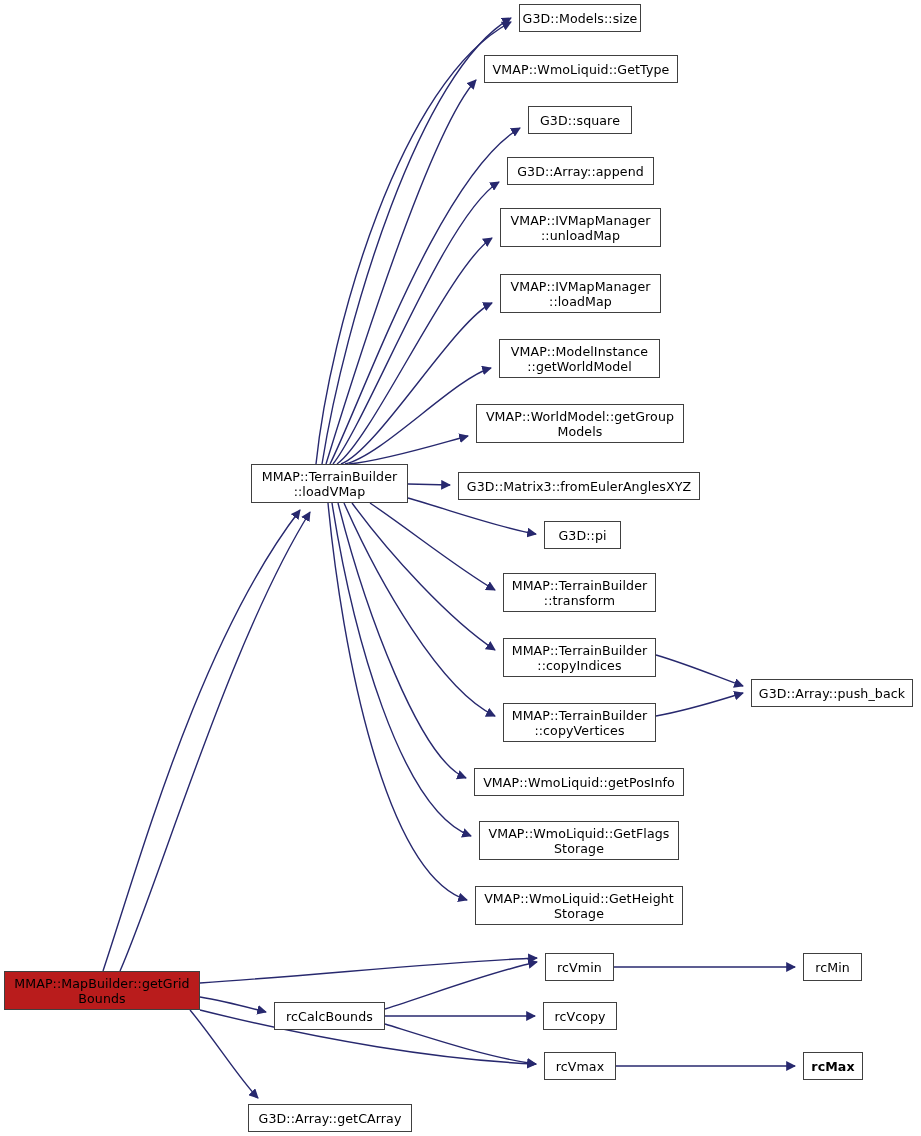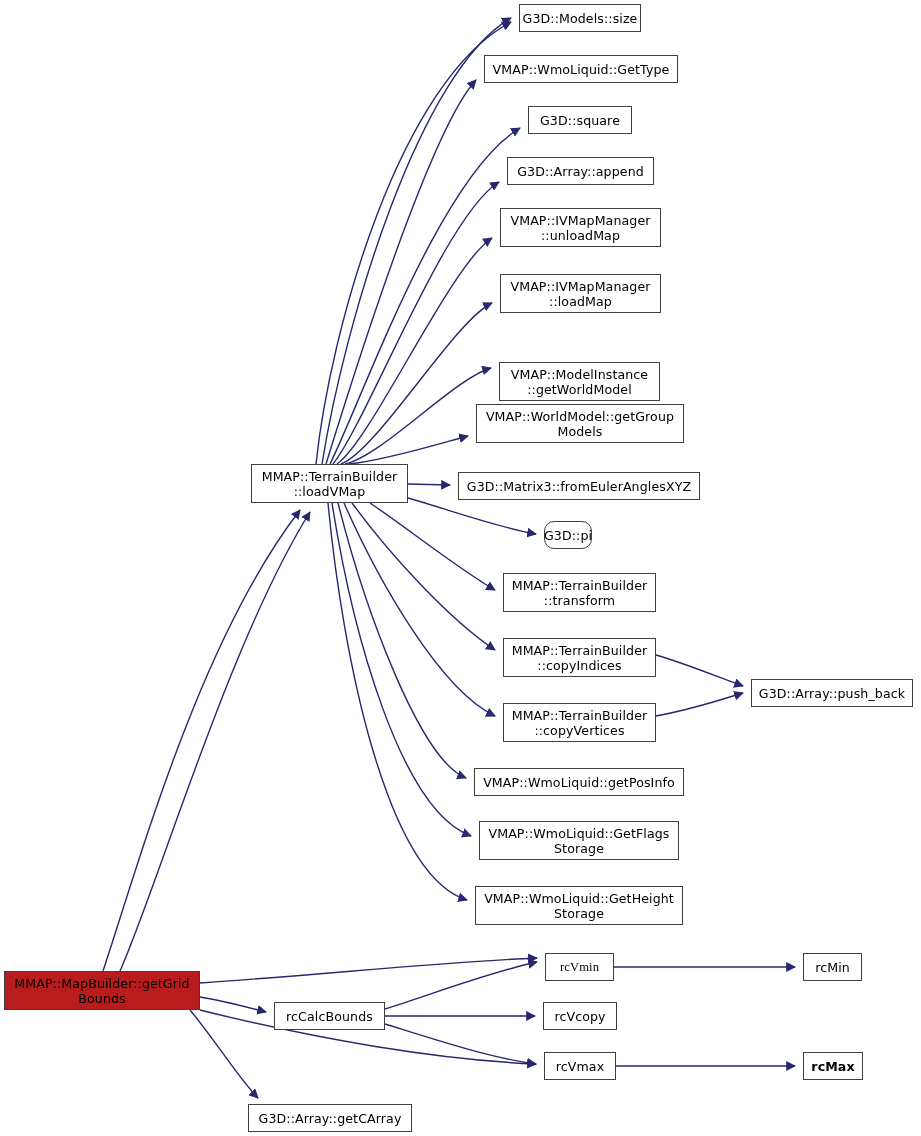--- a/index.html
+++ b/index.html
@@ -95,39 +95,39 @@
       <div class="node" style="left: 251px; top: 464px; width: 157px; height: 39px;"><span>MMAP::TerrainBuilder
 ::loadVMap</span></div>
       <div class="node" style="left: 519px; top: 4px; width: 122px; height: 28px;"><span>G3D::Models::size</span></div>
       <div class="node" style="left: 484px; top: 55px; width: 194px; height: 28px;"><span>VMAP::WmoLiquid::GetType</span></div>
       <div class="node" style="left: 528px; top: 106px; width: 104px; height: 28px;"><span>G3D::square</span></div>
       <div class="node" style="left: 507px; top: 157px; width: 147px; height: 28px;"><span>G3D::Array::append</span></div>
       <div class="node" style="left: 500px; top: 208px; width: 161px; height: 39px;"><span>VMAP::IVMapManager
 ::unloadMap</span></div>
       <div class="node" style="left: 500px; top: 274px; width: 161px; height: 39px;"><span>VMAP::IVMapManager
 ::loadMap</span></div>
-      <div class="node" style="left: 499px; top: 339px; width: 161px; height: 39px; margin-top: 23px;"><span>VMAP::ModelInstance
+      <div class="node" style="left: 499px; top: 339px; width: 161px; height: 39px;"><span>VMAP::ModelInstance
 ::getWorldModel</span></div>
       <div class="node" style="left: 476px; top: 404px; width: 208px; height: 39px;"><span>VMAP::WorldModel::getGroup
 Models</span></div>
       <div class="node" style="left: 458px; top: 472px; width: 242px; height: 28px;"><span>G3D::Matrix3::fromEulerAnglesXYZ</span></div>
-      <div class="node" style="left: 544px; top: 521px; width: 48px; height: 28px; border-radius: 10px;"><span>G3D::pi</span></div>
+      <div class="node" style="left: 544px; top: 521px; width: 77px; height: 28px;"><span>G3D::pi</span></div>
       <div class="node" style="left: 503px; top: 573px; width: 153px; height: 39px;"><span>MMAP::TerrainBuilder
 ::transform</span></div>
       <div class="node" style="left: 503px; top: 638px; width: 153px; height: 39px;"><span>MMAP::TerrainBuilder
 ::copyIndices</span></div>
       <div class="node" style="left: 503px; top: 703px; width: 153px; height: 39px;"><span>MMAP::TerrainBuilder
 ::copyVertices</span></div>
       <div class="node" style="left: 751px; top: 679px; width: 162px; height: 28px;"><span>G3D::Array::push_back</span></div>
       <div class="node" style="left: 474px; top: 768px; width: 210px; height: 28px;"><span>VMAP::WmoLiquid::getPosInfo</span></div>
       <div class="node" style="left: 479px; top: 821px; width: 200px; height: 39px;"><span>VMAP::WmoLiquid::GetFlags
 Storage</span></div>
       <div class="node" style="left: 475px; top: 886px; width: 208px; height: 39px;"><span>VMAP::WmoLiquid::GetHeight
 Storage</span></div>
-      <div class="node" style="left: 545px; top: 953px; width: 69px; height: 28px; font-family: Liberation Serif, serif;"><span>rcVmin</span></div>
+      <div class="node" style="left: 545px; top: 953px; width: 69px; height: 28px;"><span>rcVmin</span></div>
       <div class="node" style="left: 803px; top: 953px; width: 59px; height: 28px;"><span>rcMin</span></div>
       <div class="node" style="left: 274px; top: 1002px; width: 111px; height: 28px;"><span>rcCalcBounds</span></div>
       <div class="node" style="left: 543px; top: 1002px; width: 74px; height: 28px; justify-content: center;"><span>rcVcopy</span></div>
       <div class="node" style="left: 544px; top: 1052px; width: 72px; height: 28px;"><span>rcVmax</span></div>
       <div class="node" style="left: 803px; top: 1052px; width: 60px; height: 28px; font-weight: bold;"><span>rcMax</span></div>
       <div class="node" style="left: 248px; top: 1104px; width: 164px; height: 28px;"><span>G3D::Array::getCArray</span></div>
     </div>
 </div>
 
 </body></html>

